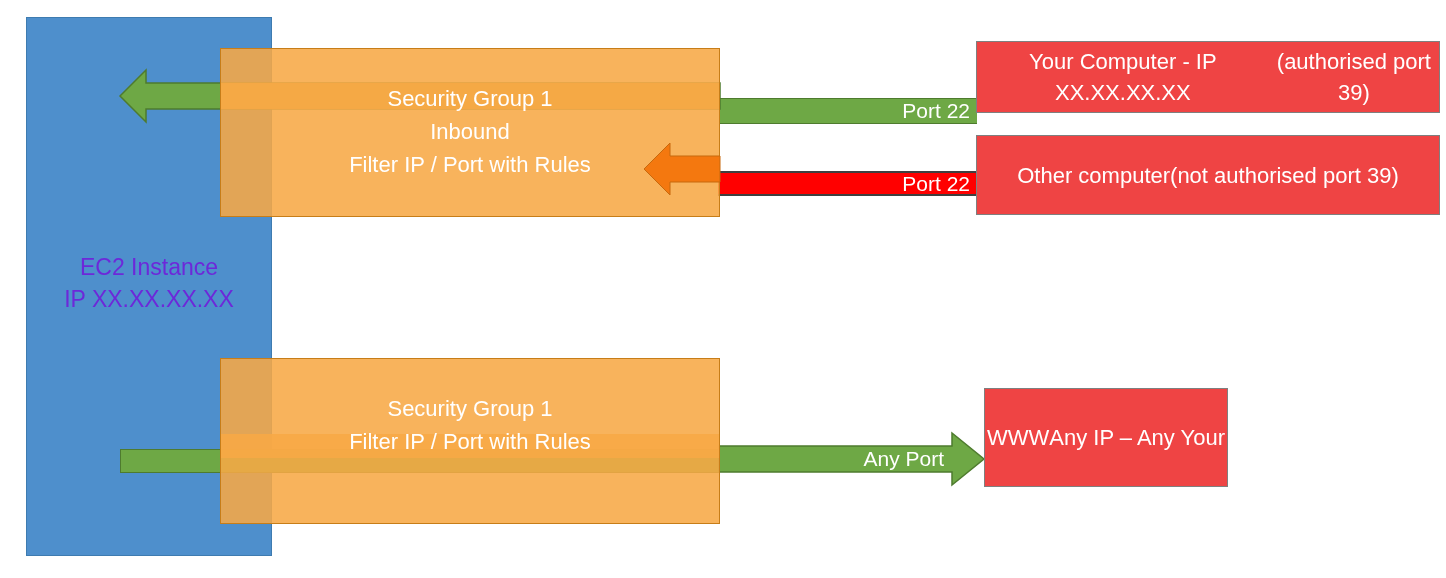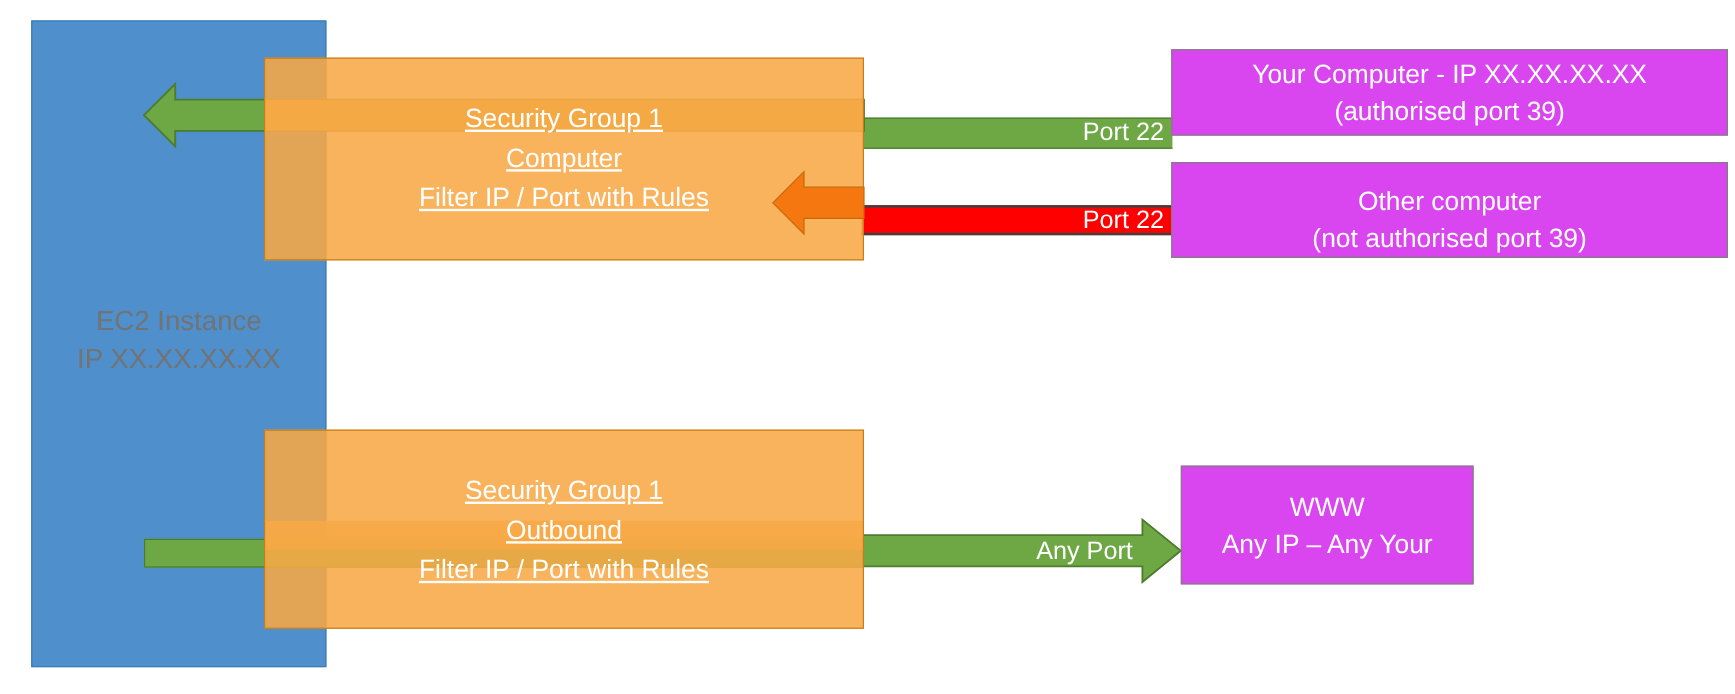--- a/index.html
+++ b/index.html
@@ -29,21 +29,21 @@
     border: 1px solid #3E7BB0;
     box-sizing: border-box;
     z-index: 1;
   }
   .ec2-label {
     position: absolute;
     left: 26px;
     top: 251px;
     width: 246px;
     text-align: center;
-    color: #737373;
+    color: #6d28d9;
     font-size: 23px;
     line-height: 32px;
     z-index: 6;
     pointer-events: none;
   }
 
   
   .sg-box {
     position: absolute;
     background: rgba(247,169,70,0.88);
@@ -56,43 +56,42 @@
 
   .sg-text {
     position: absolute;
     width: 500px;
     text-align: center;
     color: #ffffff;
     font-size: 22px;
     line-height: 33px;
     z-index: 7;
     pointer-events: none;
-    text-decoration: underline;
   }
   .sg-text-inbound  { left: 220px; top: 82px; }
   .sg-text-outbound { left: 220px; top: 392px; }
 
   
   .grey-box {
     position: absolute;
-    background: #d946ef;
+    background: #ef4444;
     border: 1px solid #7F7F7F;
     box-sizing: border-box;
     color: #ffffff;
     font-size: 22px;
     line-height: 31px;
     text-align: center;
     display: flex;
-    flex-direction: column;
+    flex-direction: row;
     justify-content: center;
     align-items: center;
     z-index: 5;
   }
   .grey-your-computer  { left: 976px; top: 41px;  width: 464px; height: 72px; }
-  .grey-other-computer { left: 976px; top: 135px; width: 464px; height: 80px; justify-content: flex-end; }
+  .grey-other-computer { left: 976px; top: 135px; width: 464px; height: 80px; }
   .grey-www            { left: 984px; top: 388px; width: 244px; height: 99px; align-items: center; }
 
   
   .band {
     position: absolute;
     box-sizing: border-box;
     z-index: 3;
     margin-top: 15px;
   }
   .band-green {
@@ -169,21 +168,21 @@
   <svg class="arrow-svg arrow-inbound-allow" width="600" height="52" viewBox="0 0 600 52">
     <path d="M 0,26 L 26,0 L 26,13 L 600,13 L 600,39 L 26,39 L 26,52 Z" fill="#6EA845" stroke="#4E7B2E" stroke-width="1.5"></path>
   </svg>
 
   <div class="sg-box sg-inbound"></div>
 
   <div class="sg-overlay sg-overlay-in"></div>
 
   <div class="sg-text sg-text-inbound">
     <div>Security Group 1</div>
-    <div>Computer</div>
+    <div>Inbound</div>
     <div>Filter IP / Port with Rules</div>
   </div>
 
   <svg class="arrow-svg arrow-inbound-deny" width="76" height="52" viewBox="0 0 76 52">
     <path d="M 0,26 L 26,0 L 26,13 L 76,13 L 76,39 L 26,39 L 26,52 Z" fill="#F4780F" stroke="#C7690D" stroke-width="1"></path>
   </svg>
 
   <div class="grey-box grey-your-computer">
     <div>Your Computer - IP XX.XX.XX.XX</div>
     <div>(authorised port 39)</div>
@@ -194,21 +193,20 @@
     <div>(not authorised port 39)</div>
   </div>
 
   <div class="band band-green" style="left:120px; top:434px; width:600px; height:24px; border:1px solid #4E7B2E;"></div>
 
   <div class="sg-box sg-outbound"></div>
   <div class="sg-overlay sg-overlay-out"></div>
 
   <div class="sg-text sg-text-outbound">
     <div>Security Group 1</div>
-    <div>Outbound</div>
     <div>Filter IP / Port with Rules</div>
   </div>
 
   <svg class="arrow-svg arrow-outbound-right" width="265" height="52" viewBox="0 0 265 52">
     <path d="M 0,13 L 233,13 L 233,0 L 265,26 L 233,52 L 233,39 L 0,39 Z" fill="#6EA845" stroke="#4E7B2E" stroke-width="1.5"></path>
     <text x="225" y="33" text-anchor="end" fill="#ffffff" font-family="Liberation Sans, sans-serif" font-size="21">Any Port</text>
   </svg>
 
   <div class="grey-box grey-www">
     <div>WWW</div>

